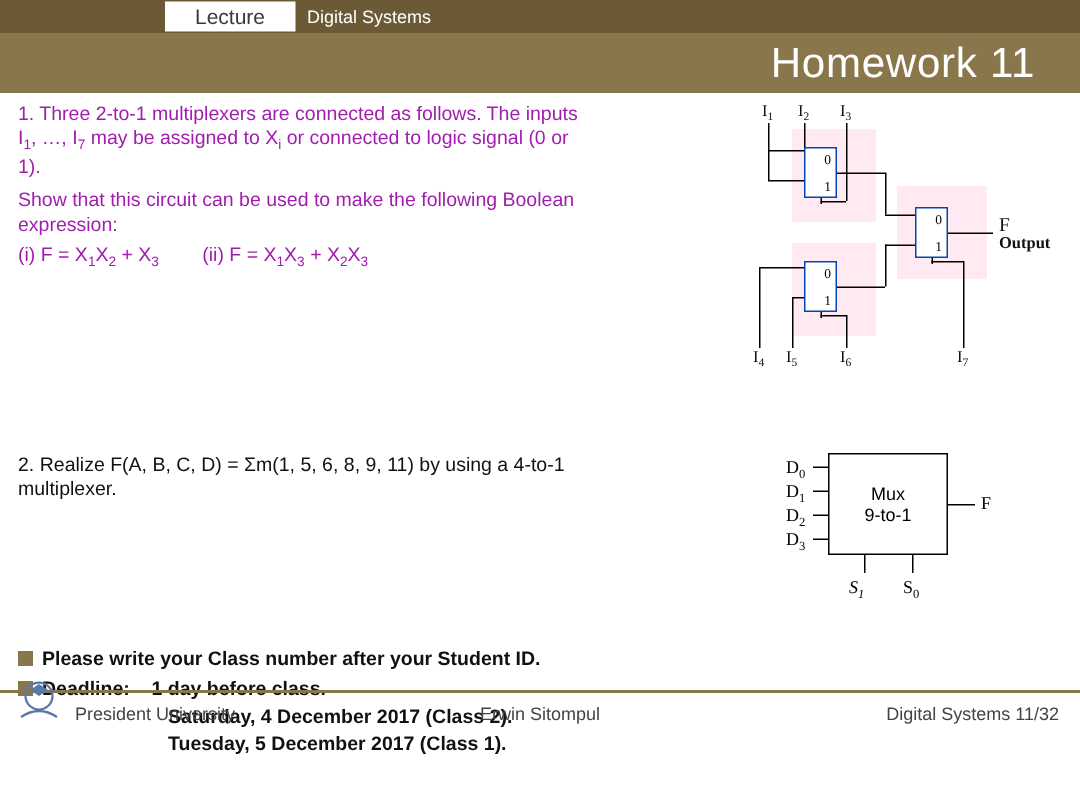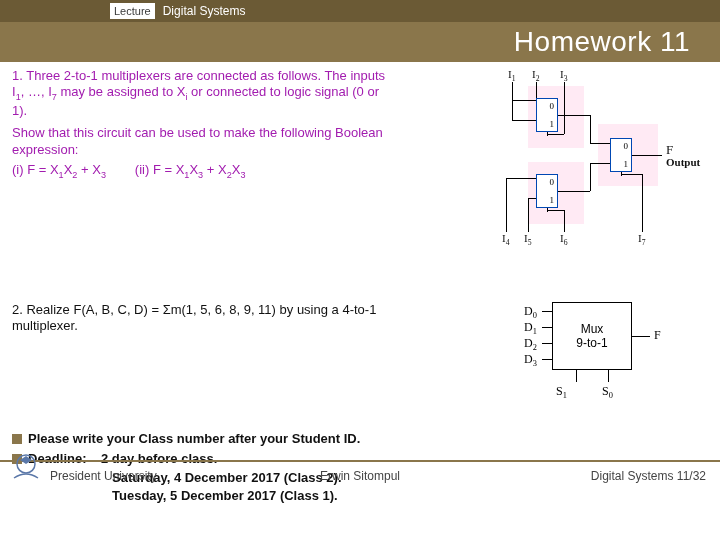--- a/index.html
+++ b/index.html
@@ -1,18 +1,18 @@
 <!DOCTYPE html>
 <html><head>
 <meta charset="utf-8">
 <style>
   * { box-sizing: border-box; margin: 0; padding: 0; }
   body { width: 720px; height: 540px; font-family: Verdana, Geneva, sans-serif; background: #fff; position: relative; overflow: hidden; }
   .topbar { background: #6b5a35; height: 22px; display: flex; align-items: center; }
-  .topbar .lec { background: #fff; color: #3a3a3a; font-size: 11px; padding: 2px 4px; margin-left: 110px; }
+  .topbar .lec { background: #fff; color: #3a3a3a; font-size: 14px; padding: 2px 20px; margin-left: 110px; }
   .topbar .course { color: #fff; font-size: 12px; margin-left: 8px; }
   .titlebar { background: #8a764b; height: 40px; display: flex; align-items: center; justify-content: flex-end; padding-right: 30px; }
   .titlebar .hw { color: #fff; font-size: 28px; font-weight: 400; letter-spacing: 0.5px; }
   .content { position: relative; width: 100%; height: 428px; }
   .q1 { position: absolute; left: 12px; top: 6px; width: 380px; font-size: 13px; color: #a21caf; line-height: 1.25; }
   .q1 p { margin-bottom: 4px; }
   .q2 { position: absolute; left: 12px; top: 240px; width: 380px; font-size: 13px; color: #111; line-height: 1.25; }
   .notes { position: absolute; left: 12px; top: 368px; width: 460px; font-size: 13px; color: #111; line-height: 1.35; font-weight: bold; }
   .notes .row { display: flex; align-items: flex-start; margin-bottom: 2px; }
   .notes .bullet { width: 10px; height: 10px; background: #8a764b; margin: 4px 6px 0 0; flex: none; }
@@ -142,32 +142,32 @@
     <div class="wire" style="left:62px; top:51px; width:10px; height:1px;"></div>
     <div class="wire" style="left:62px; top:67px; width:10px; height:1px;"></div>
     <div class="muxbig">
       <div>Mux</div>
       <div>9-to-1</div>
     </div>
     <div class="wire" style="left:152px; top:44px; width:18px; height:1px;"></div>
     <div class="d2lbl" style="left:174px; top:36px;">F</div>
     <div class="wire" style="left:96px; top:78px; width:1px; height:12px;"></div>
     <div class="wire" style="left:128px; top:78px; width:1px; height:12px;"></div>
-    <div class="d2lbl" style="left:76px; top:92px;"><span>S</span><sub>1</sub></div>
+    <div class="d2lbl" style="left:86px; top:92px;font-style:italic;"><span>S</span><sub>1</sub></div>
     <div class="d2lbl" style="left:122px; top:92px;"><span>S</span><sub>0</sub></div>
   </div>
 
   <div class="notes">
     <div class="row">
       <div class="bullet"></div>
       <div class="txt"><b>Please write</b><span> your Class number after your Student ID.</span></div>
     </div>
     <div class="row">
       <div class="bullet"></div>
-      <div class="txt"><span>Deadline:</span>&nbsp;&nbsp;&nbsp;&nbsp;<span>2 day before class.</span></div>
+      <div class="txt"><span>Deadline:</span>&nbsp;&nbsp;&nbsp;&nbsp;<span>1 day before class.</span></div>
     </div>
     <div class="indent">Saturday, 4 December 2017 (Class 2).</div>
     <div class="indent">Tuesday, 5 December 2017 (Class 1).</div>
   </div>
 
   <div class="footer">
     <div class="logo">
       <svg viewBox="0 0 40 40">
           <circle cx="20" cy="16" r="9" fill="none" stroke="#5a77a8" stroke-width="1.5"></circle>
           <path d="M8 30 Q20 22 32 30" fill="none" stroke="#5a77a8" stroke-width="1.5"></path>

